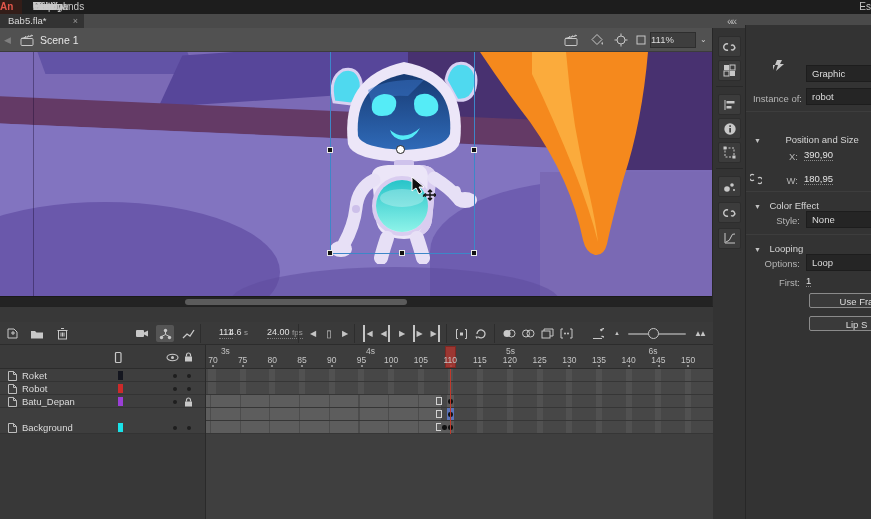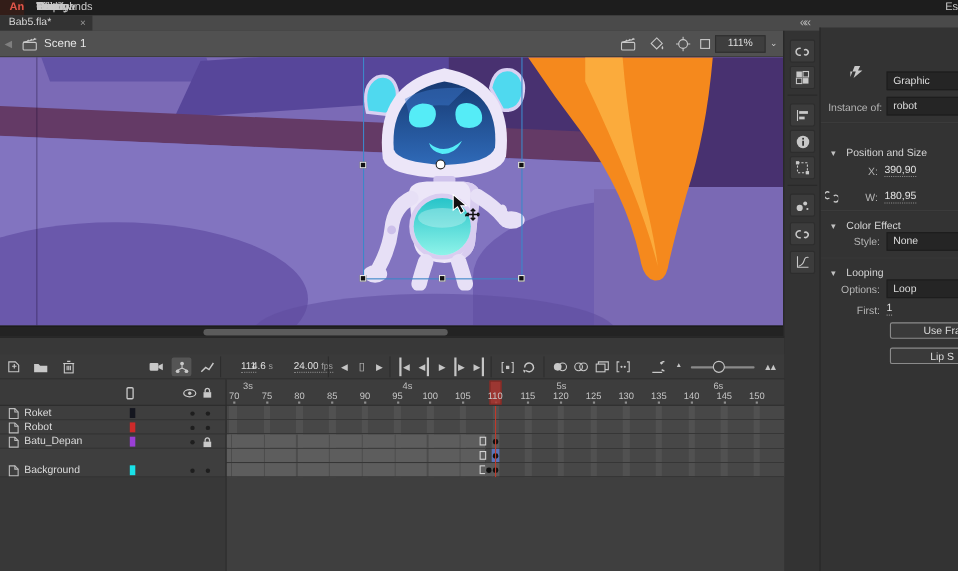--- a/index.html
+++ b/index.html
@@ -3,38 +3,38 @@
 <meta charset="utf-8">
 <style>
   html,body{margin:0;padding:0;background:#222;}
   #app{position:relative;width:871px;height:519px;background:#333;overflow:hidden;
        font-family:"Liberation Sans",sans-serif;color:#ccc;-webkit-font-smoothing:antialiased;}
   #app *{position:absolute;box-sizing:border-box;}
 
   
   .menubar{left:0;top:0;width:871px;height:14px;background:#1d1d1d;}
   .logo{left:0;top:0;width:22px;height:14px;background:#31181457;background:#331d18;color:#e2564a;
-        font-weight:bold;font-size:10px;text-align:right;line-height:14px;}
+        font-weight:bold;font-size:10px;text-align:left;line-height:14px;}
   .menus{left:24px;top:0;height:14px;display:flex;position:absolute;}
   .mi{position:relative;font-size:10px;line-height:14px;color:#c9c9c9;padding:0 9px;white-space:nowrap;}
   .workspace{left:856px;top:0;width:15px;height:14px;font-size:10px;line-height:14px;color:#c9c9c9;overflow:hidden;text-align:right;}
 
   
   .tabstrip{left:0;top:14px;width:871px;height:14px;background:#4a4a4a;}
   .doctab{left:0;top:0;height:14px;width:84px;background:#333;color:#d8d8d8;font-size:9.5px;line-height:14px;padding-left:8px;}
   .closex{right:6px;top:0;color:#9a9a9a;font-size:9px;line-height:14px;}
   .dock-collapse{left:727px;top:0px;color:#b5b5b5;font-size:11px;line-height:14px;letter-spacing:-2px;}
 
   
   .editbar{left:0;top:28px;width:712px;height:24px;background:#515151;border-bottom:1px solid #3c3c3c;}
   .backarrow{left:4px;top:6px;color:#7f7f7f;font-size:9px;line-height:12px;}
   .scenelabel{left:40px;top:5px;font-size:10.5px;color:#e6e6e6;line-height:14px;}
   .ebicon{top:5px;width:16px;height:14px;}
   .zoombox{left:650px;top:4px;width:46px;height:16px;background:#3e3e3e;border:1px solid #2e2e2e;
-           color:#ddd;font-size:9.5px;line-height:14px;text-align:center;}
+           color:#ddd;font-size:9.5px;line-height:14px;}
   .zoomchev{left:700px;top:8px;width:8px;height:8px;color:#cfcfcf;font-size:8px;line-height:8px;}
 
   
   .stage{left:0;top:52px;width:712px;height:244px;background:#7b6ab6;overflow:hidden;cursor:default;}
   .poly1{left:175px;top:-6px;width:270px;height:52px;background:#57469a;transform:skewX(-28deg) rotate(-4deg);}
   .poly2{left:40px;top:-8px;width:150px;height:30px;background:#6253a6;transform:skewX(20deg);}
   .bg-dark-tr{left:408px;top:0;width:304px;height:118px;background:#483170;border-bottom-left-radius:140px 95px;}
   .bg-band{left:-24px;top:56px;width:580px;height:27px;background:#643a66;transform:rotate(2.5deg);}
   .bg-lower{left:-10px;top:84px;width:585px;height:175px;background:#8274c0;transform:rotate(2.5deg);}
   .bg-lower-r{left:540px;top:120px;width:172px;height:124px;background:#7a69b4;}
@@ -337,21 +337,21 @@
           <path d="M3,13 L7,3 L12,3 L10,7 L14,7 L6,14 L8,8 L3,8 Z" fill="#c8c8c8"></path>
         </svg>
       </span>
     <div class="pfield" style="left:60px;top:40px;width:80px">Graphic</div>
     <div class="prow-label" style="left:0px;top:68px;width:56px">Instance of:</div>
     <div class="pfield" style="left:60px;top:63px;width:80px">robot</div>
     <div class="pdiv" style="top:86px"></div>
 
     <div style="left:8px;top:104px">
       <span class="ptri" style="position:static">▼</span>
-      <span class="psec" style="position:static;margin-left:4px">Position and Size</span>
+      <span class="psec" style="position:static;margin-left:20px">Position and Size</span>
     </div>
     <div class="prow-label" style="left:20px;top:126px;width:32px">X:</div>
     <div class="hot" style="left:58px;top:124px">390,90</div>
     <span style="left:4px;top:147px">
         <svg width="12" height="14">
           <path d="M4,3 a3,3 0 1 0 0,5 M8,6 a3,3 0 1 1 0,5" fill="none" stroke="#c8c8c8" stroke-width="1.3"></path>
         </svg>
       </span>
     <div class="prow-label" style="left:20px;top:150px;width:32px">W:</div>
     <div class="hot" style="left:58px;top:148px">180,95</div>

